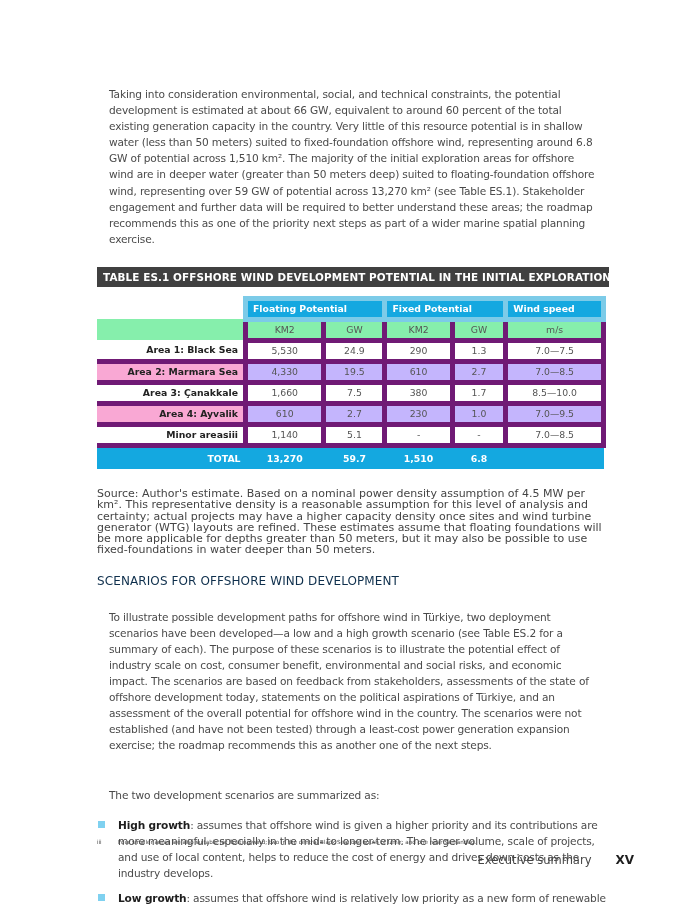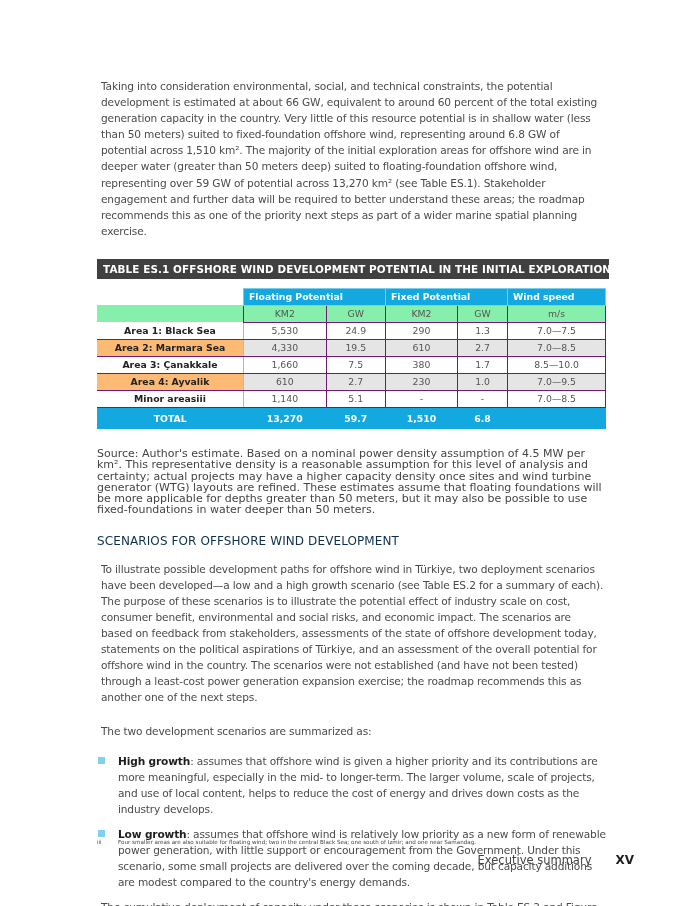--- a/index.html
+++ b/index.html
@@ -1,29 +1,29 @@
 <!DOCTYPE html>
 <html><head>
 <meta charset="utf-8">
 <style>
   html, body { margin: 0; padding: 0; background: #ffffff; }
   body { width: 700px; height: 906px; position: relative; overflow: hidden;
          font-family: "DejaVu Sans", sans-serif; color: #4a4a4a; }
   .page { position: absolute; left: 97px; top: 74px; width: 512px; }
-  p.body { font-size: 10.6px; line-height: 16.1px; margin: 4px; letter-spacing: -0.15px; }
+  p.body { font-size: 10.6px; line-height: 16.1px; margin: 12px; letter-spacing: -0.15px; }
   .table-title { margin-top: 20px; background: #404040; color: #ffffff; font-weight: bold;
                  font-size: 10.4px; padding: 4px 6px 4px 6px; letter-spacing: 0.1px; white-space: nowrap; }
   table.data { margin-top: 9px; border-collapse: collapse; width: 509px; font-size: 9.3px; }
-  table.data td { height: 16px; padding: 0 5px; border: 1px solid #701a75; text-align: center; color: #555; }
-  table.data td.label { text-align: center; font-weight: bold; color: #222; border-left: none; border-right: 1px solid #7ccbe8; border-top: none; width: 136px; }
+  table.data td { height: 16px; padding: 0 5px; border: 5px solid #701a75; text-align: center; color: #555; }
+  table.data td.label { text-align: right; font-weight: bold; color: #222; border-left: none; border-right: 1px solid #7ccbe8; border-top: none; width: 136px; }
   table.data tr.group td.hdr { background: #14a8e0; color: #fff; font-weight: bold; text-align: left; border-color: #7ccbe8; }
   table.data tr.group td.blank, table.data tr.units td.blank { border: none; }
   table.data tr.units td { background: #86efac; }
-  table.data tr.shade td:not(.label) { background: #e5e5e5; }
-  table.data tr.shade td.label { background: #fdba74; }
+  table.data tr.shade td:not(.label) { background: #c4b5fd; }
+  table.data tr.shade td.label { background: #f9a8d4; }
   table.data tr.total td { background: #14a8e0; color: #ffffff; font-weight: bold; border: none; height: 21px; }
   table.data tr.total td.label { color: #ffffff; }
   .source { margin-top: 19px; font-size: 11px; line-height: 11.3px; color: #444; }
   h2 { margin: 18px 0 0 0; font-size: 12px; color: #0e2f4c; font-weight: normal; letter-spacing: 0.1px; }
   .gap8 { height: 9px; }
   ul.bullets { list-style: none; margin: 14px 0 0 0; padding: 0; }
   ul.bullets li { position: relative; padding-left: 21px; font-size: 10.6px; line-height: 16.1px; margin-bottom: 9px; letter-spacing: -0.15px; }
   ul.bullets li .sq { position: absolute; left: 1px; top: 4px; width: 7px; height: 7px; background: #7fd1f0; }
   ul.bullets li b { color: #1e1e1e; }
   .footnote { position: absolute; left: 97px; top: 839px; font-size: 5.6px; color: #444; }

